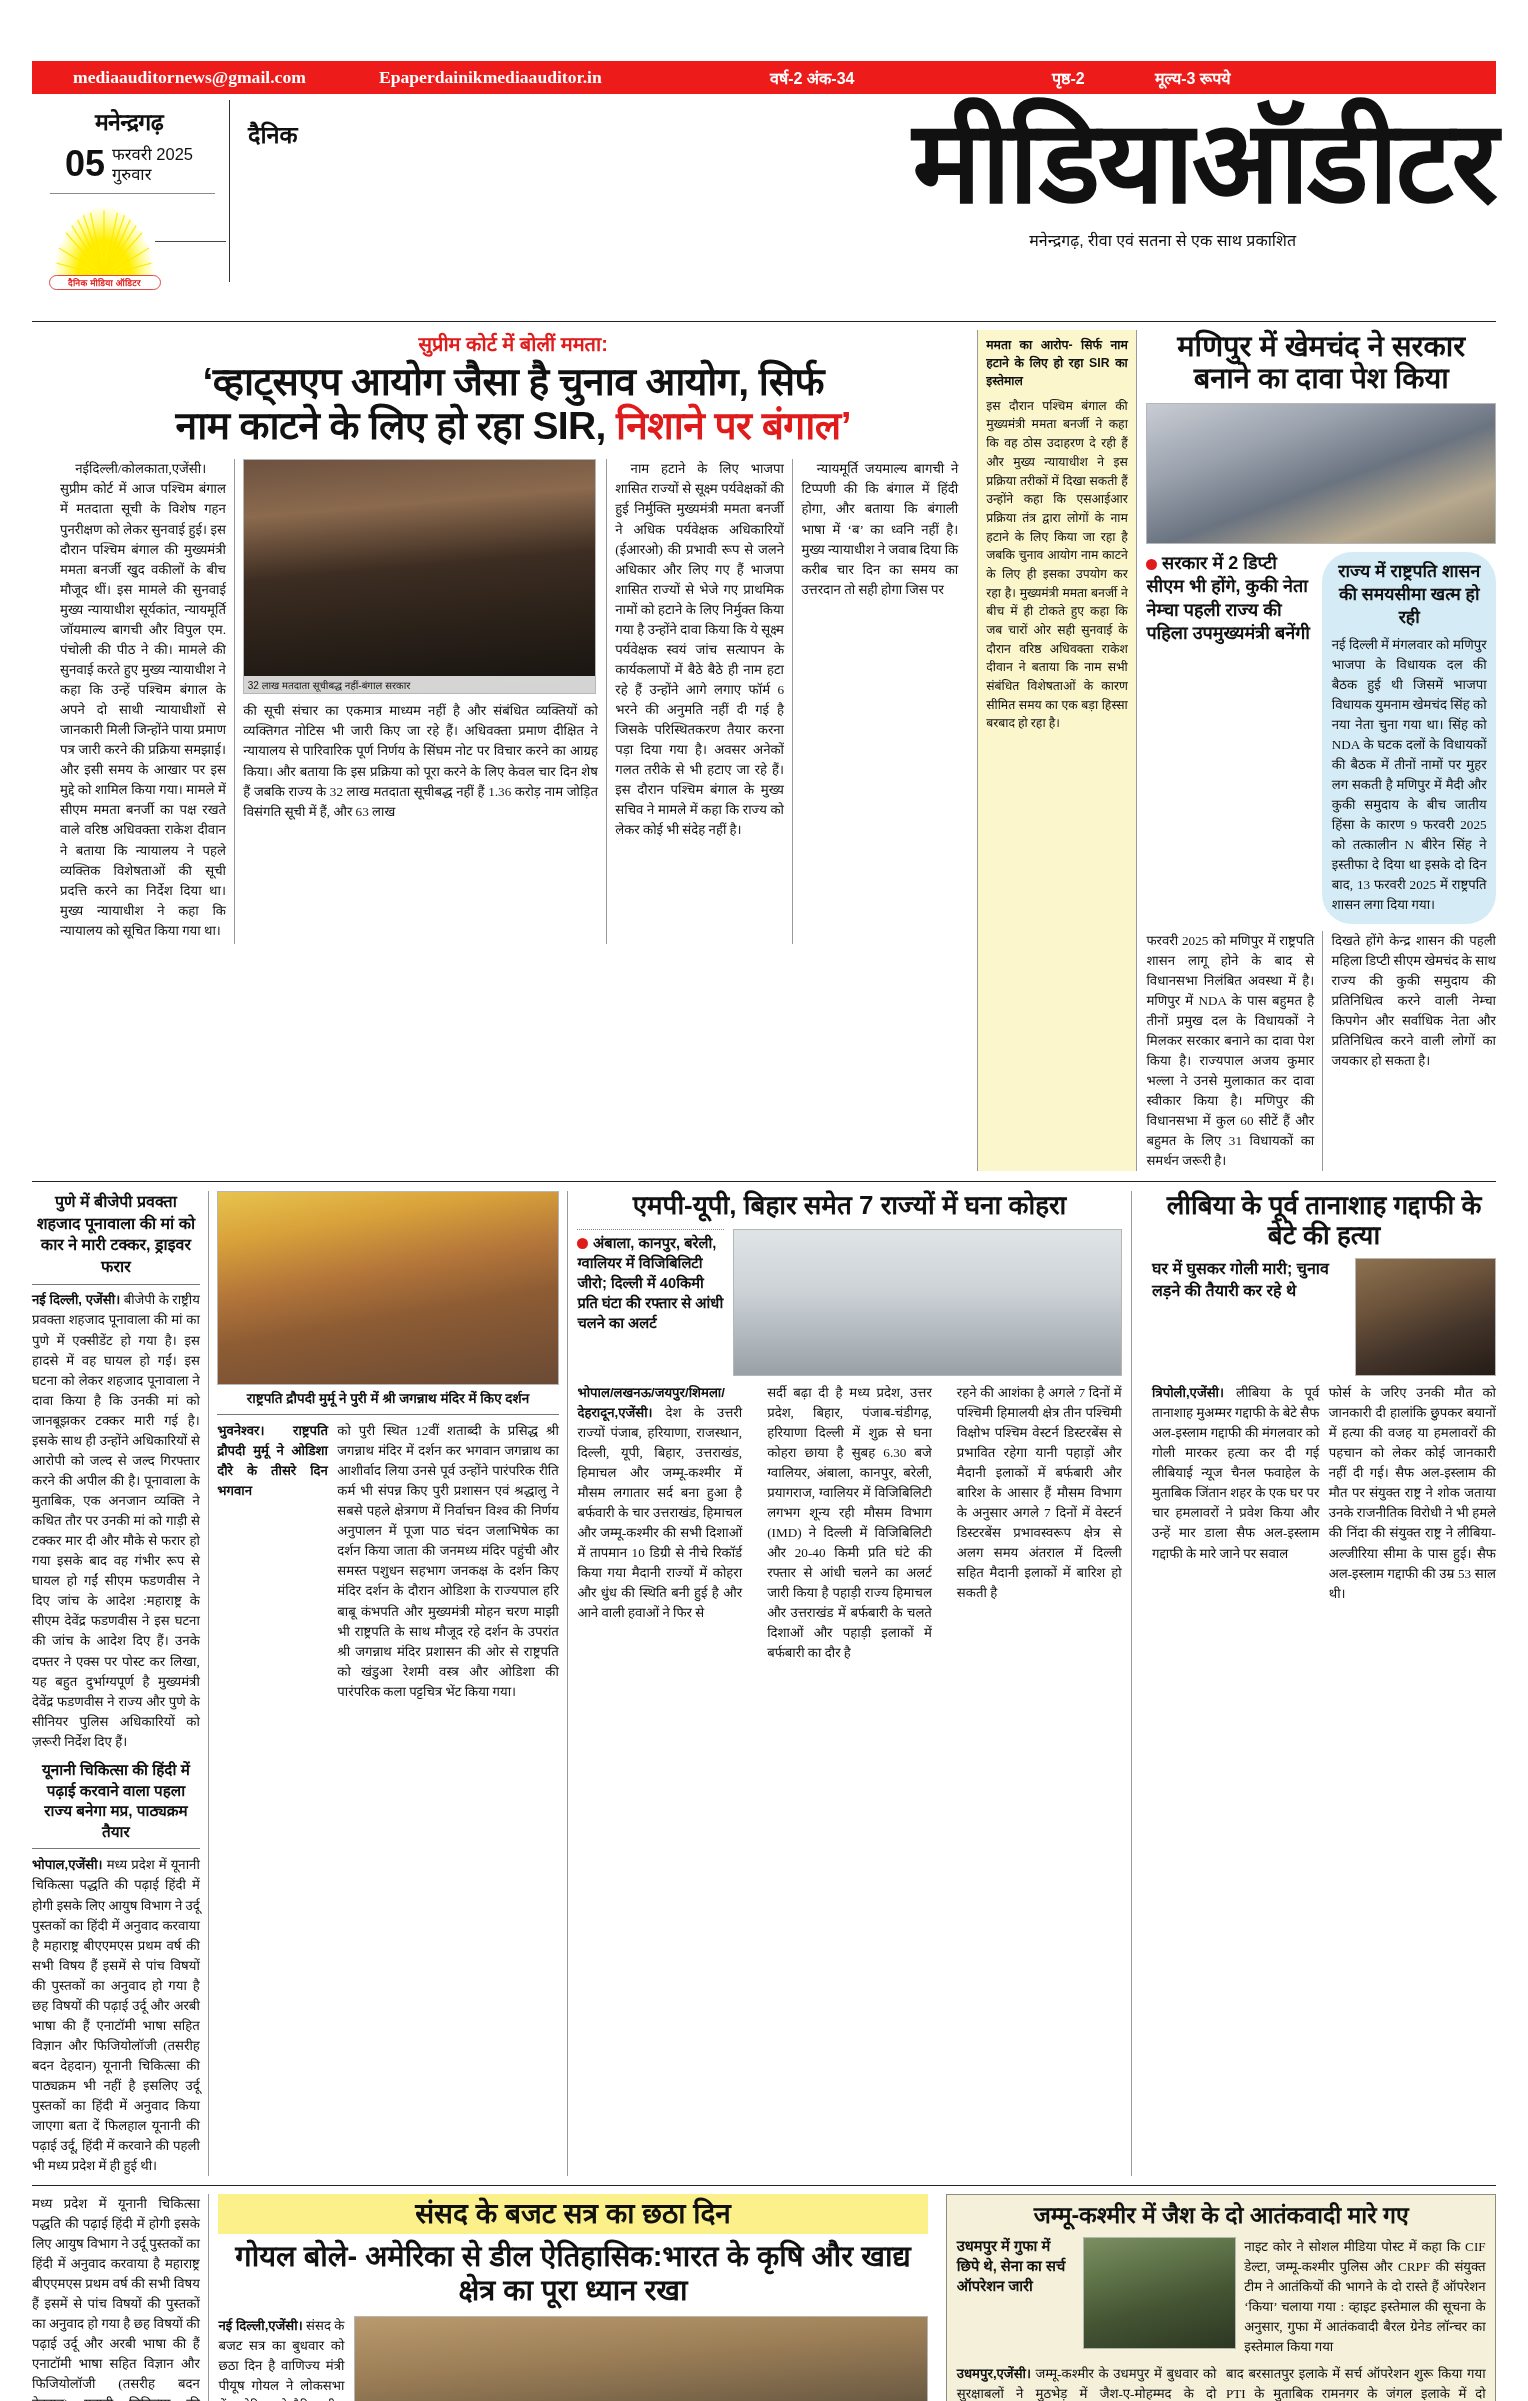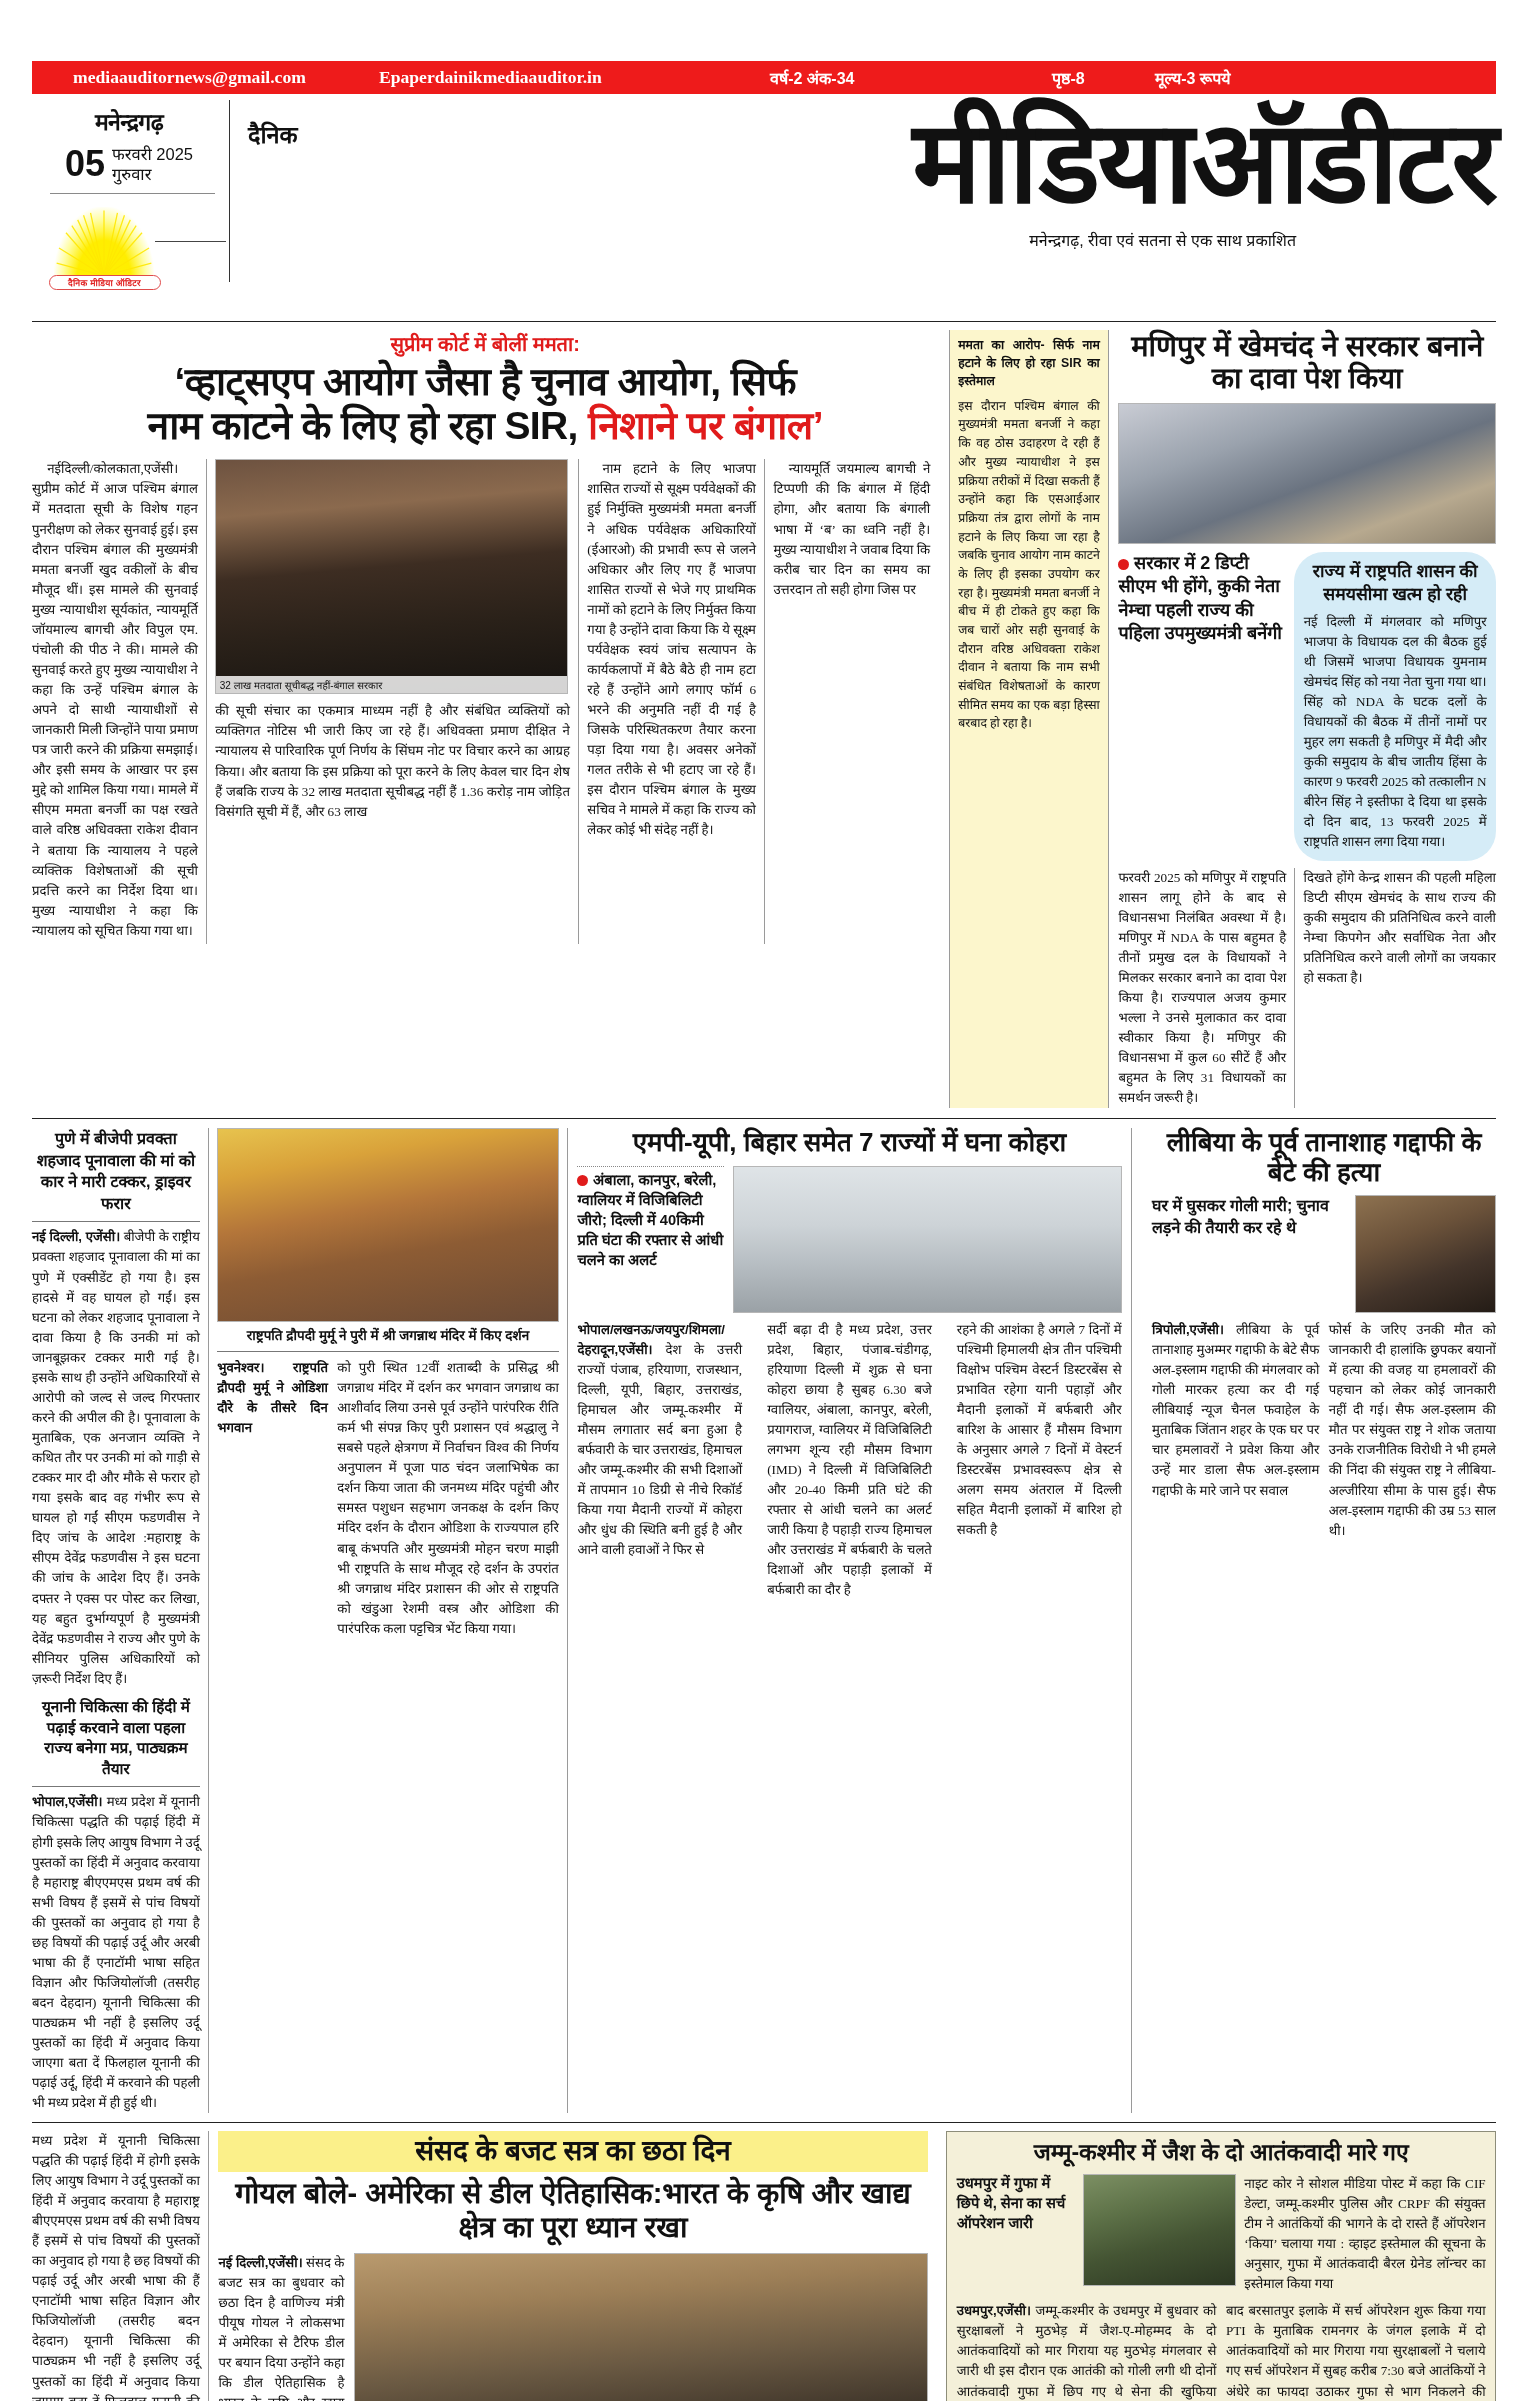--- a/index.html
+++ b/index.html
@@ -111,21 +111,21 @@
     background:#e01b1b; margin-right:4.7px; vertical-align:-0.6px;
   }
 
   .boxyellow{ background:#fcf6cc; }
   .boxblue{ background:#d5ecf7; }
   .boxcream{ background:#f4f0d9; border:0.6px solid #8d8d7a;}
   .bandyellow{ background:#fbf08a; }
 
   
   .sec1{ display:flex; margin-top:8.2px; }
-  .s1-left{ width:917px; padding-right:10.6px;}
+  .s1-left{ width:917px; padding-right:10.6px;margin-left:28px;}
   .s1-mid{ width:159px; padding:5.9px 8.2px; }
   .s1-right{ width:auto; flex:1; padding-left:9.4px;}
 
   .lead-kicker{ font-size:20px; margin-bottom:3.5px;}
   .lead-hl{ font-size:39px; text-align:center; letter-spacing:-0.6px;}
   .lead-hl .red{ color:#e01b1b; }
 
   .s1-cols{ display:flex; margin-top:10.6px; gap:0;}
   .s1-cols .c{ padding:0 8.2px; }
   .s1-cols .c:first-child{ padding-left:0; }
@@ -135,21 +135,21 @@
 </style>
 </head>
 <body>
 
 <div class="page">
 
   <div class="topbar">
     <span class="tb-email">mediaauditornews@gmail.com</span>
     <span class="tb-site">Epaperdainikmediaauditor.in</span>
     <span class="tb-vol">वर्ष-2  अंक-34</span>
-    <span class="tb-page">पृष्ठ-8</span>
+    <span class="tb-page">पृष्ठ-2</span>
     <span class="tb-price">मूल्य-3 रूपये</span>
   </div>
 
   <div class="masthead">
     <div class="mh-left">
       <div class="mh-city">मनेन्द्रगढ़</div>
       <div class="mh-daterow">
         <div class="mh-day">05</div>
         <div class="mh-mon">
           <div>फरवरी 2025</div>

